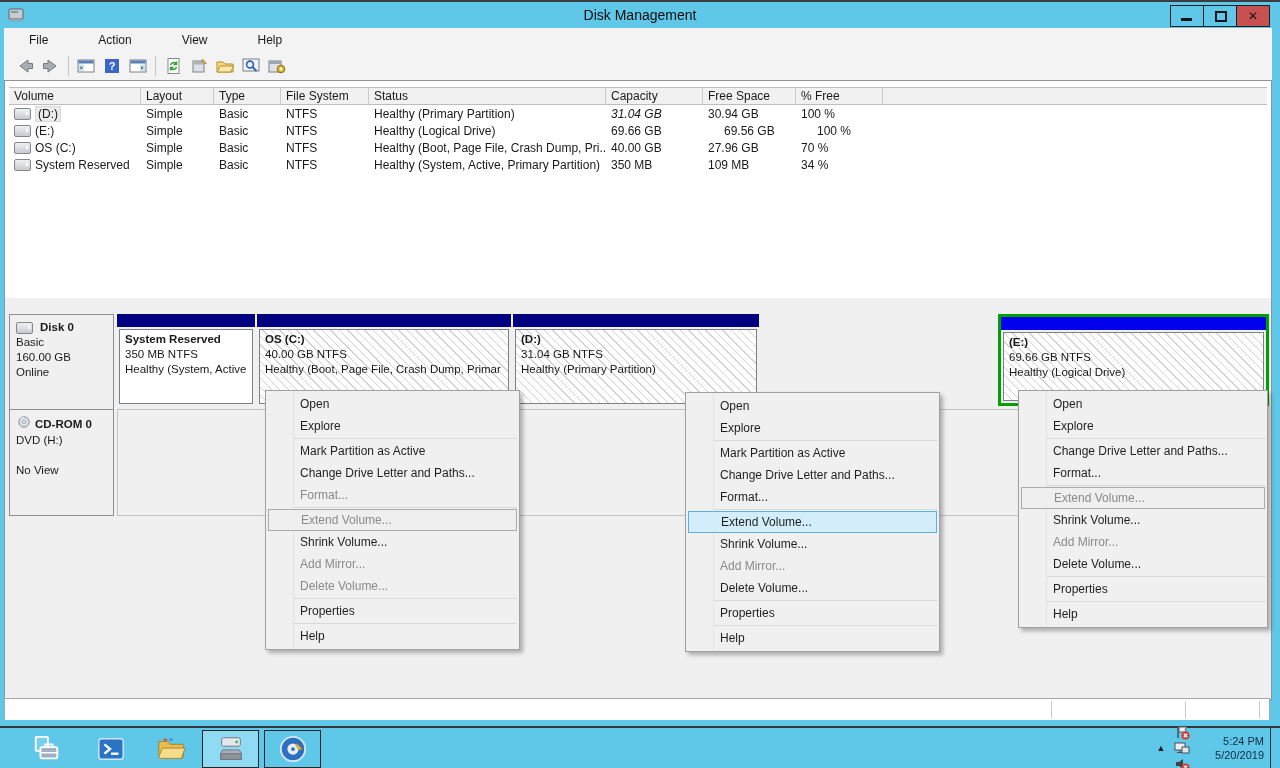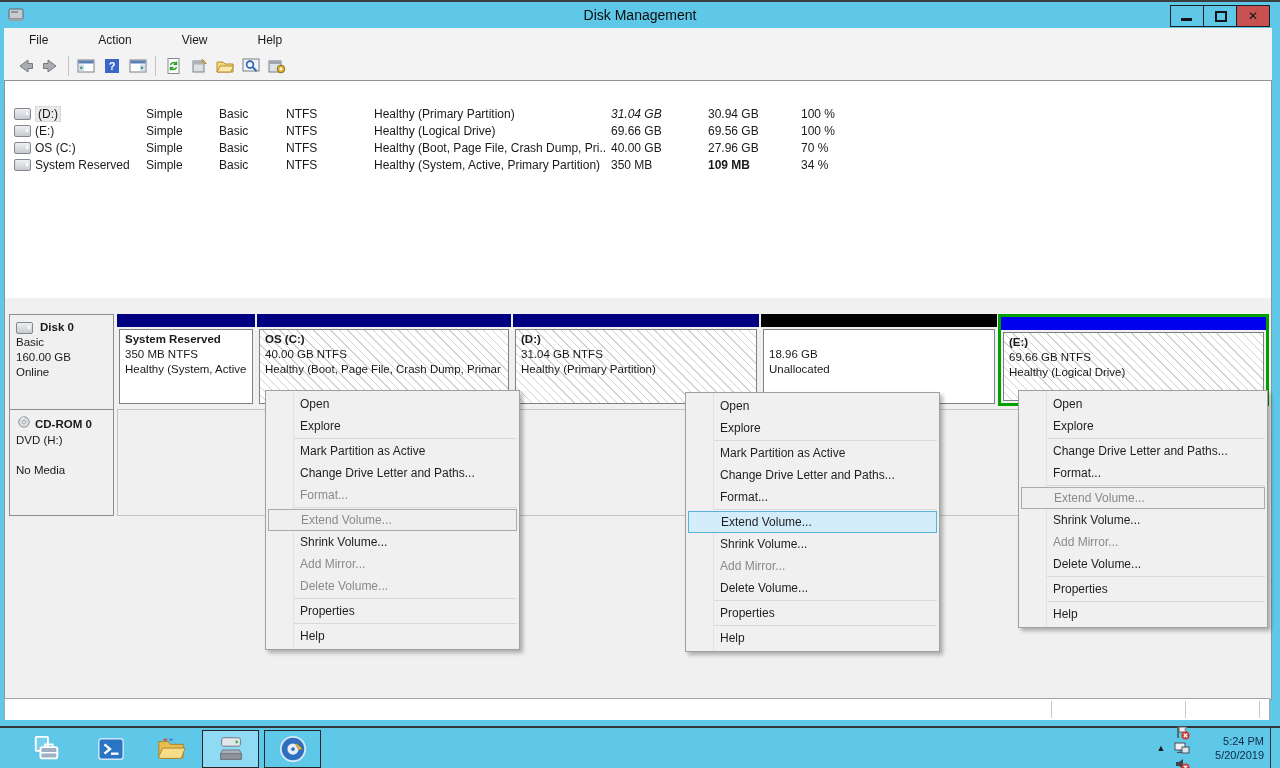--- a/index.html
+++ b/index.html
@@ -193,20 +193,31 @@
         <rect x="2" y="5" width="12" height="11" fill="#dfe2e6" stroke="#7a8086"></rect>
         <rect x="2" y="5" width="12" height="3" fill="#9fa5ad"></rect>
         <circle cx="14" cy="13" r="3.8" fill="#e0b52e" stroke="#8a6d15"></circle>
         <circle cx="14" cy="13" r="1.4" fill="#fff"></circle>
       </svg>
     </span>
   </div>
 
 <div class="abs" id="content">
   <div id="toppane">
+    <div id="vol-header">
+        <span class="hcell" style="width: 132px; flex: 0 0 auto;">Volume</span>
+        <span class="hcell" style="width: 73px; flex: 0 0 auto;">Layout</span>
+        <span class="hcell" style="width: 67px; flex: 0 0 auto;">Type</span>
+        <span class="hcell" style="width: 88px; flex: 0 0 auto;">File System</span>
+        <span class="hcell" style="width: 237px; flex: 0 0 auto;">Status</span>
+        <span class="hcell" style="width: 97px; flex: 0 0 auto;">Capacity</span>
+        <span class="hcell" style="width: 93px; flex: 0 0 auto;">Free Space</span>
+        <span class="hcell" style="width: 87px; flex: 0 0 auto;">% Free</span>
+        <span class="hcell hfill"></span>
+      </div>
     <div id="vol-rows">
         <div class="trow">
           <span class="tcell" style="width: 132px; flex: 0 0 auto;">
             <span class="drive-ico"></span>
             <span class="vol-label sel">(D:)</span>
           </span>
           <span class="tcell" style="width: 73px; flex: 0 0 auto;">Simple</span>
           <span class="tcell" style="width: 67px; flex: 0 0 auto;">Basic</span>
           <span class="tcell" style="width: 88px; flex: 0 0 auto;">NTFS</span>
           <span class="tcell" style="width: 237px; flex: 0 0 auto;">Healthy (Primary Partition)</span>
@@ -217,21 +228,21 @@
         <div class="trow">
           <span class="tcell" style="width: 132px; flex: 0 0 auto;">
             <span class="drive-ico"></span>
             <span class="vol-label">(E:)</span>
           </span>
           <span class="tcell" style="width: 73px; flex: 0 0 auto;">Simple</span>
           <span class="tcell" style="width: 67px; flex: 0 0 auto;">Basic</span>
           <span class="tcell" style="width: 88px; flex: 0 0 auto;">NTFS</span>
           <span class="tcell" style="width: 237px; flex: 0 0 auto;">Healthy (Logical Drive)</span>
           <span class="tcell" style="width: 97px; flex: 0 0 auto;">69.66 GB</span>
-          <span class="tcell" style="width: 93px; flex: 0 0 auto;">69.56 GB</span>
+          <span class="tcell" style="width: 93px; flex: 0 0 auto; margin-left: 16px;">69.56 GB</span>
           <span class="tcell" style="width: 87px; flex: 0 0 auto;">100 %</span>
         </div>
         <div class="trow">
           <span class="tcell" style="width: 132px; flex: 0 0 auto;">
             <span class="drive-ico"></span>
             <span class="vol-label">OS (C:)</span>
           </span>
           <span class="tcell" style="width: 73px; flex: 0 0 auto;">Simple</span>
           <span class="tcell" style="width: 67px; flex: 0 0 auto;">Basic</span>
           <span class="tcell" style="width: 88px; flex: 0 0 auto;">NTFS</span>
@@ -243,21 +254,21 @@
         <div class="trow">
           <span class="tcell" style="width: 132px; flex: 0 0 auto;">
             <span class="drive-ico"></span>
             <span class="vol-label">System Reserved</span>
           </span>
           <span class="tcell" style="width: 73px; flex: 0 0 auto;">Simple</span>
           <span class="tcell" style="width: 67px; flex: 0 0 auto;">Basic</span>
           <span class="tcell" style="width: 88px; flex: 0 0 auto;">NTFS</span>
           <span class="tcell" style="width: 237px; flex: 0 0 auto;">Healthy (System, Active, Primary Partition)</span>
           <span class="tcell" style="width: 97px; flex: 0 0 auto;">350 MB</span>
-          <span class="tcell" style="width: 93px; flex: 0 0 auto; font-weight: bold;">109 MB</span>
+          <span class="tcell" style="width: 93px; flex: 0 0 auto;">109 MB</span>
           <span class="tcell" style="width: 87px; flex: 0 0 auto;">34 %</span>
         </div>
       </div>
   </div>
   <div id="splitter"></div>
   <div id="bottompane">
 
     <div class="disk-label" id="disk0-label" style="left:4px;top:10px;width:105px;height:100px;">
       <div class="b">
           <span class="drive-ico"></span>
@@ -273,21 +284,21 @@
       <div class="b">
           <span id="cd-ico"><svg viewBox="0 0 16 16" width="16" height="14">
               <circle cx="8" cy="8" r="6" fill="#d9dee3" stroke="#83888e"></circle>
               <circle cx="8" cy="8" r="1.8" fill="#f6f7f8" stroke="#9aa0a6"></circle>
               <path d="M4 5 a5 5 0 0 1 4 -2" stroke="#fff" fill="none"></path>
             </svg></span>
         <span>CD-ROM 0</span>
         </div>
       <div>DVD (H:)</div>
       <div style="height:15px;"></div>
-      <div>No Media</div>
+      <div>No View</div>
     </div>
     <div id="cd-graphic" style="left:112px;top:105px;width:1150px;height:107px;"></div>
 
   <div class="part" style="left: 112px; width: 138px;">
         <div class="part-head primary"></div>
         <div class="part-body">
           <div class="pl1">System Reserved</div>
           <div>350 MB NTFS</div>
           <div>Healthy (System, Active</div>
         </div>
@@ -299,28 +310,20 @@
           <div>40.00 GB NTFS</div>
           <div>Healthy (Boot, Page File, Crash Dump, Primar</div>
         </div>
       </div>
       <div class="part" style="left: 508px; width: 246px;">
         <div class="part-head primary"></div>
         <div class="part-body hatch">
           <div class="pl1">(D:)</div>
           <div>31.04 GB NTFS</div>
           <div>Healthy (Primary Partition)</div>
-        </div>
-      </div>
-      <div class="part" style="left: 756px; width: 236px;">
-        <div class="part-head unallocated"></div>
-        <div class="part-body">
-          <div class="pl1"></div>
-          <div>18.96 GB</div>
-          <div>Unallocated</div>
         </div>
       </div>
       <div class="part extended" style="left: 993px; width: 271px;">
         <div class="part-head logical"></div>
         <div class="part-body hatch">
           <div class="pl1">(E:)</div>
           <div>69.66 GB NTFS</div>
           <div>Healthy (Logical Drive)</div>
         </div>
       </div>

